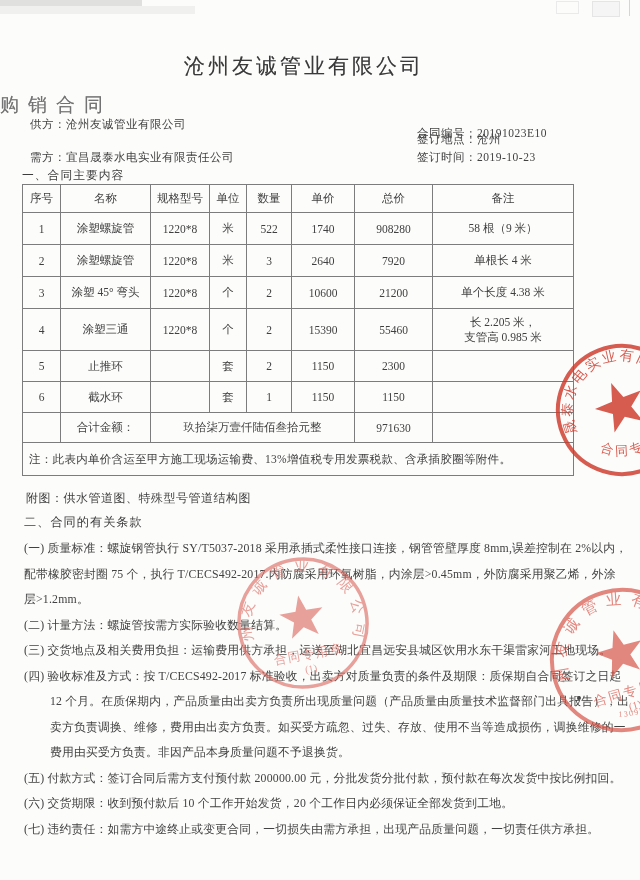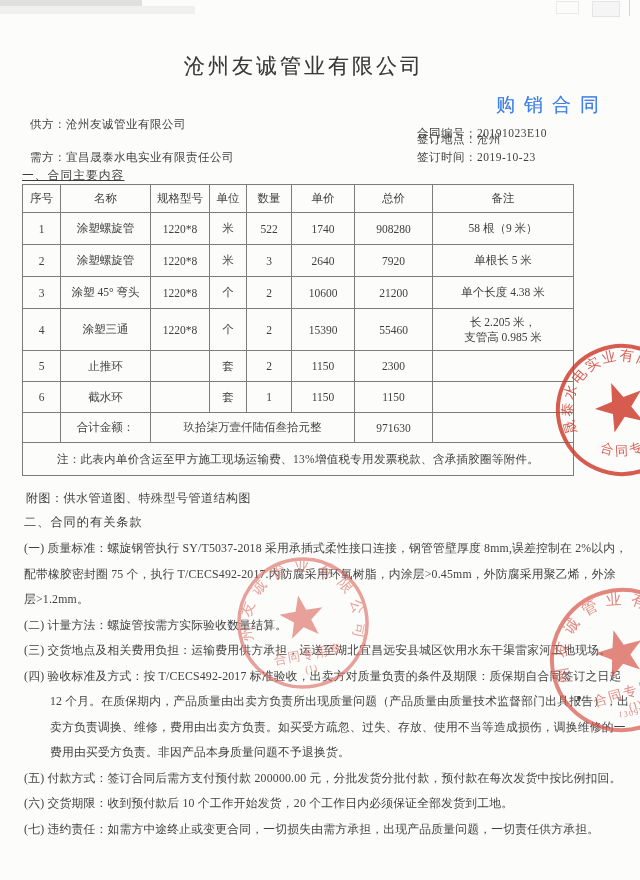--- a/index.html
+++ b/index.html
@@ -13,49 +13,49 @@
   
   .streak1{left:0;top:0;width:142px;height:6px;background:#c9c9c9;opacity:.55;}
   .streak2{left:0;top:6px;width:195px;height:8px;background:#e4e4e4;opacity:.5;}
   .ghostbox1{left:556px;top:1px;width:21px;height:11px;border:1px solid #e2e2e2;opacity:.7;}
   .ghostbox2{left:592px;top:1px;width:26px;height:14px;border:1px solid #dcdcdc;background:#f3f3f3;opacity:.7;}
   .vline{left:629px;top:0;width:1px;height:16px;background:#c4c4c4;opacity:.7;}
   .speck{left:577px;top:696px;width:4px;height:4px;background:#2c2c2c;border-radius:50%;opacity:.85;}
 
   .company-title{left:0;top:52px;width:608px;text-align:center;font-size:21px;
     letter-spacing:3px;color:#3a3a3a;text-shadow:0 0 .5px rgba(60,60,60,.4);}
-  .doc-title{left:0;top:92px;width:608px;text-align:right;font-size:19px;letter-spacing:9px;
-    color:#3b82f6;text-shadow:0 0 .5px rgba(60,60,60,.4);}
+  .doc-title{left:0;top:92px;width:608px;text-align:left;font-size:19px;letter-spacing:9px;
+    color:#737373;text-shadow:0 0 .5px rgba(60,60,60,.4);}
 
   .meta{font-size:11.5px;letter-spacing:.5px;color:#424242;white-space:nowrap;}
   .m-supplier{left:30px;top:117px;}
   .m-buyer{left:30px;top:150px;}
   .m-no{left:417px;top:126px;}
   .m-place{left:417px;top:132px;}
   .m-date{left:417px;top:150px;}
 
   .sec-head{font-size:11.8px;color:#3c3c3c;letter-spacing:1px;white-space:nowrap;}
-  .sec1{left:22px;top:168px;text-decoration:underline;}
+  .sec1{left:22px;top:168px;}
   .sec2{left:24px;top:514px;font-size:12.2px;}
 
   table.contract{position:absolute;left:22px;top:184px;width:551px;border-collapse:collapse;
     table-layout:fixed;}
   table.contract th,table.contract td{
     border:1px solid #7c7c7c;font-size:11.5px;font-weight:normal;color:#3f3f3f;
     text-align:center;vertical-align:middle;padding:0 2px;white-space:pre-line;overflow:hidden;}
   thead tr{height:28px;}
   tbody tr:nth-child(1){height:32px;}
   tbody tr:nth-child(2){height:32px;}
   tbody tr:nth-child(3){height:32px;}
   tbody tr:nth-child(4){height:42px;}
   tbody tr:nth-child(5){height:31px;}
   tbody tr:nth-child(6){height:31px;}
   tr.total-row{height:30px;}
   tr.note-row{height:33px;}
-  tr.note-row td{text-align:center;padding:0 6px;letter-spacing:.3px;}
+  tr.note-row td{text-align:left;padding:0 6px;letter-spacing:.3px;}
 
   .attachment{left:26px;top:490px;font-size:12px;letter-spacing:.5px;}
 
   .clauses{left:24px;top:536px;width:596px;font-size:11.8px;color:#424242;}
   .clause-line{height:25.5px;line-height:25.5px;white-space:nowrap;letter-spacing:.2px;}
   .clause-line.ind{padding-left:26px;}
 
   .stamp{position:absolute;pointer-events:none;}
   .stamp-buyer{left:547px;top:335px;opacity:.82;transform:rotate(-22deg);}
   .stamp-seller-center{left:228px;top:548px;opacity:.6;transform:rotate(-10deg);}
@@ -117,21 +117,21 @@
         <td>58 根（9 米）</td>
       </tr>
       <tr>
         <td>2</td>
         <td>涂塑螺旋管</td>
         <td>1220*8</td>
         <td>米</td>
         <td>3</td>
         <td>2640</td>
         <td>7920</td>
-        <td>单根长 5 米</td>
+        <td>单根长 4 米</td>
       </tr>
       <tr>
         <td>3</td>
         <td>涂塑 45° 弯头</td>
         <td>1220*8</td>
         <td>个</td>
         <td>2</td>
         <td>10600</td>
         <td>21200</td>
         <td>单个长度 4.38 米</td>

